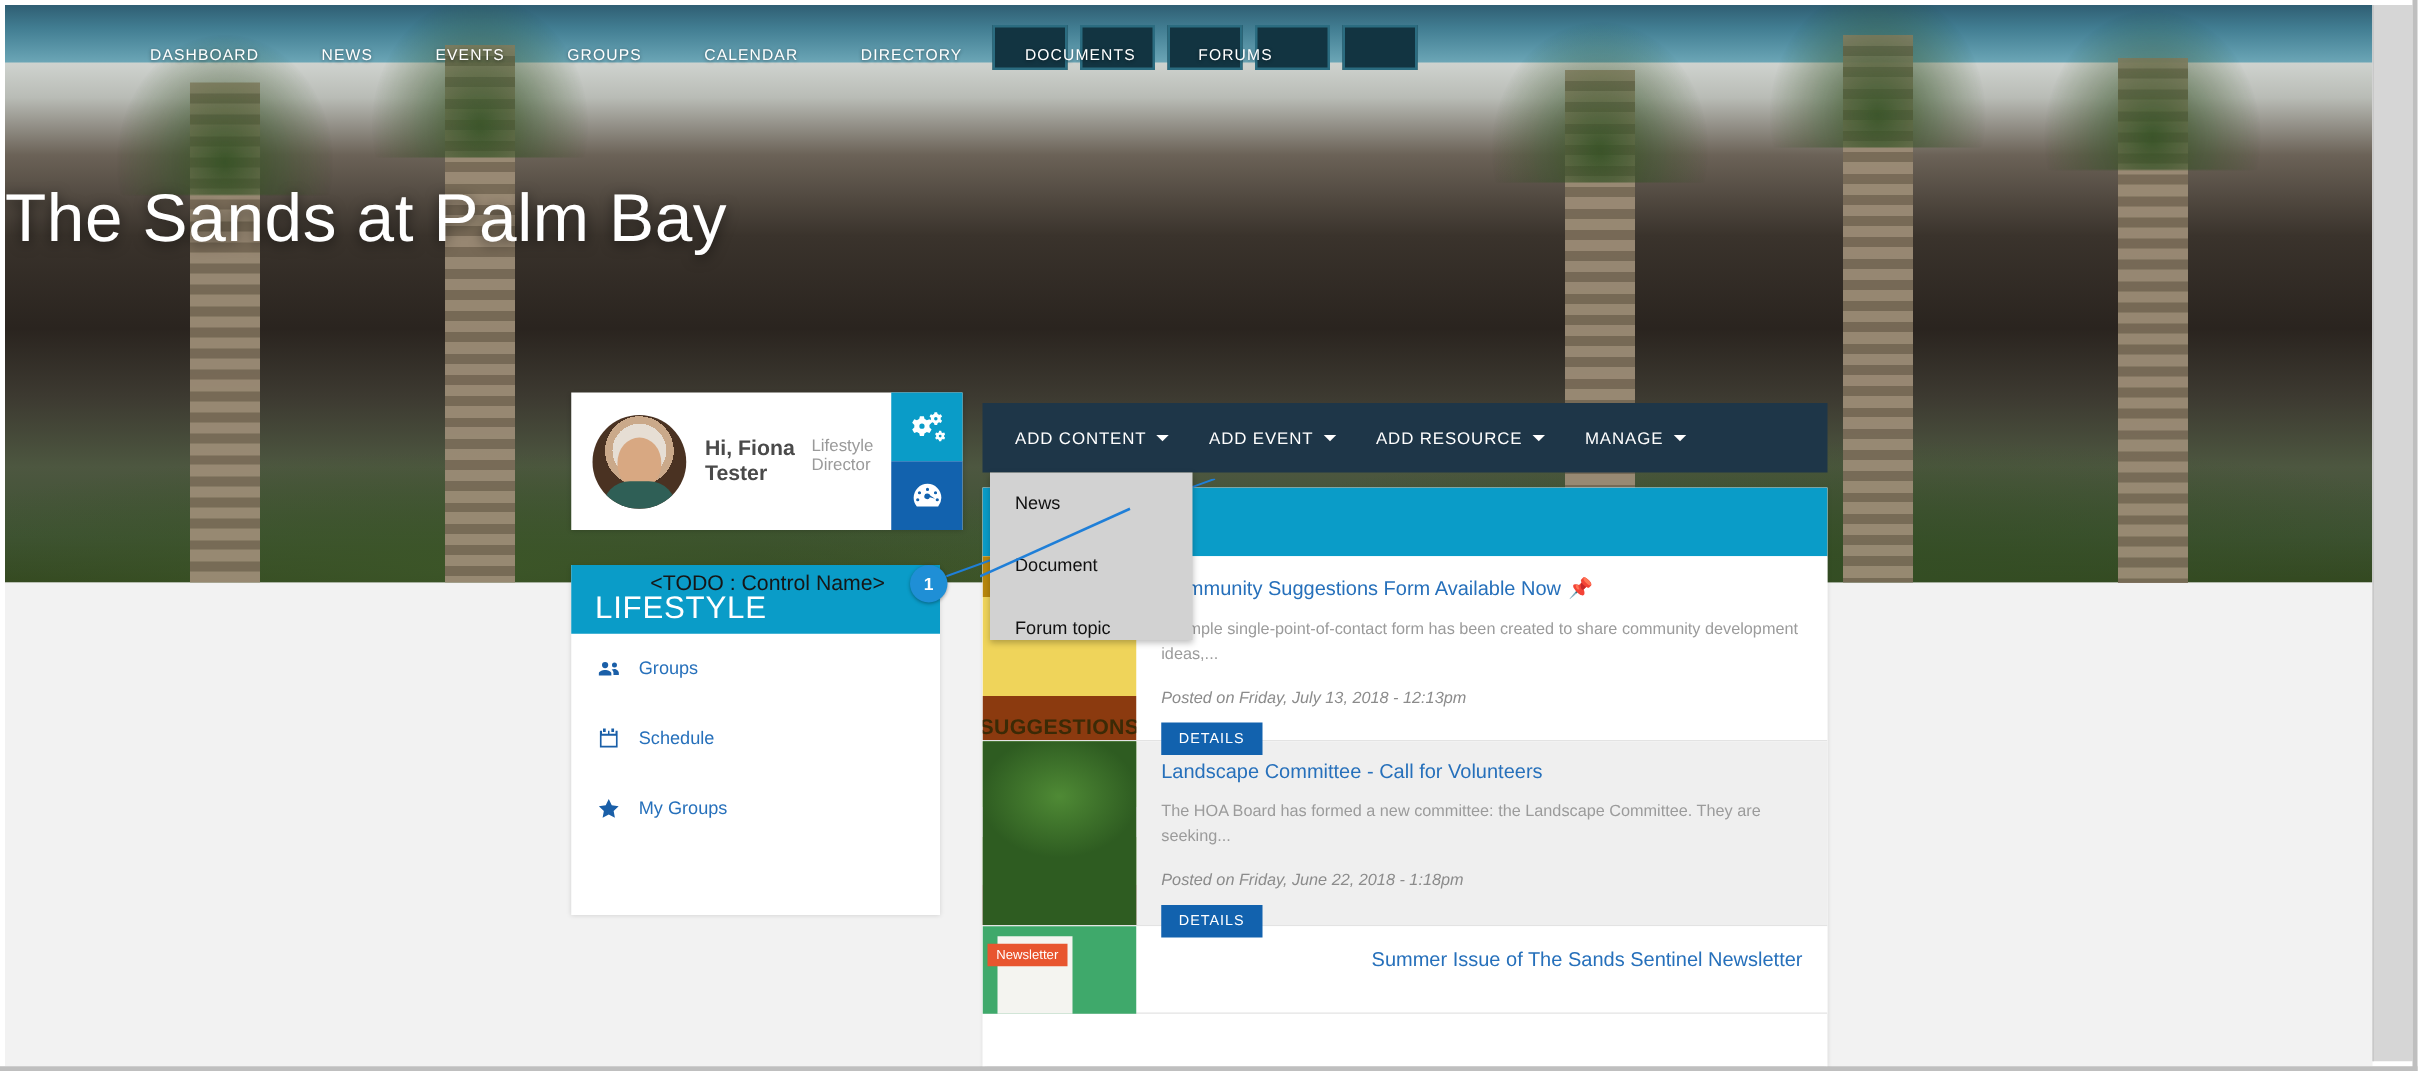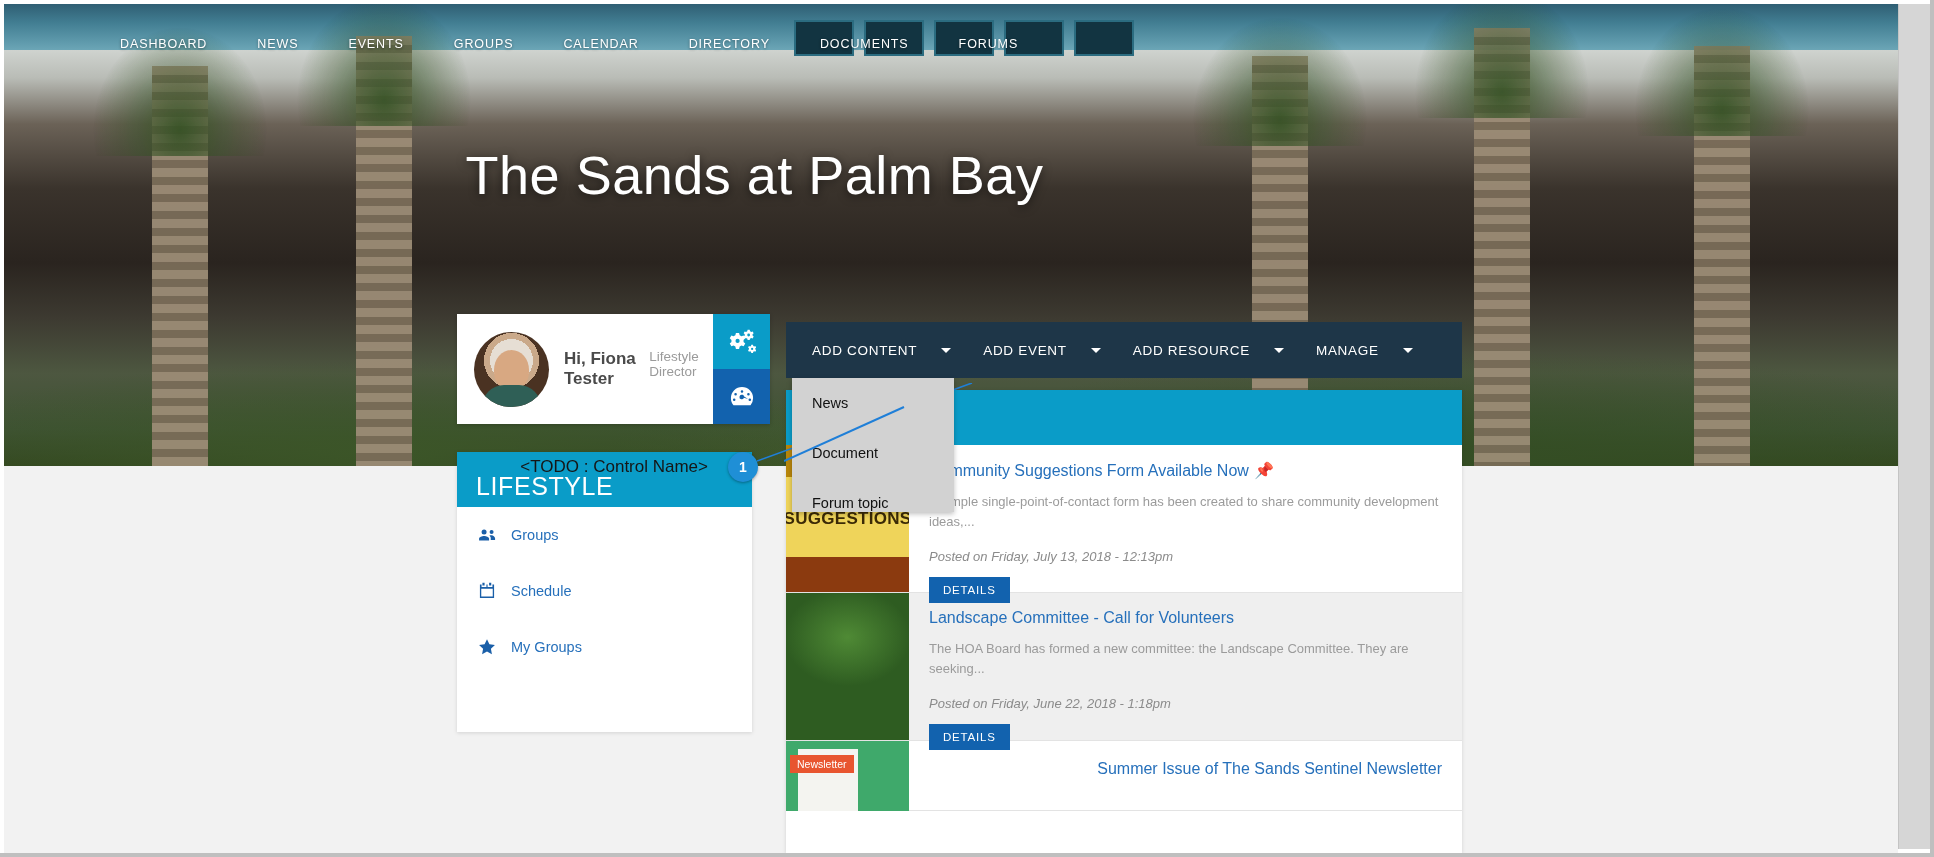--- a/index.html
+++ b/index.html
@@ -92,21 +92,20 @@
     width: 176px; height: 130px;
     background: radial-gradient(ellipse at 50% 80%, rgba(52,82,36,.95), rgba(52,82,36,0) 70%);
   }
   #palm-1 { left: 148px;  height: 400px; }
   #palm-2 { left: 352px;  height: 430px; }
   #palm-3 { left: 1248px; height: 410px; }
   #palm-4 { left: 1470px; height: 438px; }
   #palm-5 { left: 1690px; height: 420px; }
   #hero-title {
     position: absolute; left: 0; top: 140px; width: 1501px;
-    text-align: center;
     color: #ffffff;
     font-size: 54px;
     font-weight: 400;
     letter-spacing: 0.5px;
     text-shadow: 0 2px 10px rgba(0,0,0,.55);
   }
 
   
   #top-nav {
     position: absolute; left: 0; top: 26px; width: 1894px; height: 28px;
@@ -203,21 +202,21 @@
   
   #admin-toolbar {
     position: absolute; left: 782px; top: 318px;
     width: 676px; height: 56px;
     background: #1e3648;
     display: flex; align-items: center; padding-left: 26px; gap: 32px;
     z-index: 30;
   }
   .toolbar-btn {
     color: #ffffff; font-size: 13.5px; letter-spacing: .7px;
-    display: flex; align-items: center; gap: 24px; cursor: pointer;
+    display: flex; align-items: center; gap: 8px; cursor: pointer;
     white-space: nowrap;
   }
   .caret {
     width: 0; height: 0; border-left: 5px solid transparent;
     border-right: 5px solid transparent; border-top: 5px solid #ffffff;
   }
 
   
   #add-content-menu {
     position: absolute; left: 788px; top: 374px;
@@ -248,21 +247,21 @@
   #news-header { height: 55px; background: #0a9cc8; }
   .news-row {
     display: flex; height: 148px; background: #ffffff;
     border-bottom: 1px solid #e3e3e3;
   }
   .news-row.alt { background: #efefef; }
   .news-thumb { width: 123px; flex: none; position: relative; overflow: hidden; }
   .thumb-suggestions {
     background:
       linear-gradient(to bottom, #b8860b 0 22%, #efd45a 22% 76%, #8b3a0f 76% 100%);
-    display: flex; align-items: center; justify-content: center;
+    display: flex; align-items: flex-end; justify-content: center;
   }
   .thumb-suggestions span {
     font-size: 17px; font-weight: bold; color: #3b2a06;
     white-space: nowrap; letter-spacing: .3px;
   }
   .thumb-landscape {
     background:
       radial-gradient(ellipse 90px 70px at 50% 30%, #4f8a35, #2e5c21 70%),
       linear-gradient(to bottom, #8fbf63 0 36%, #cfcfc6 36% 52%, #6f9640 52% 78%, #7a3b24 78% 100%);
   }

